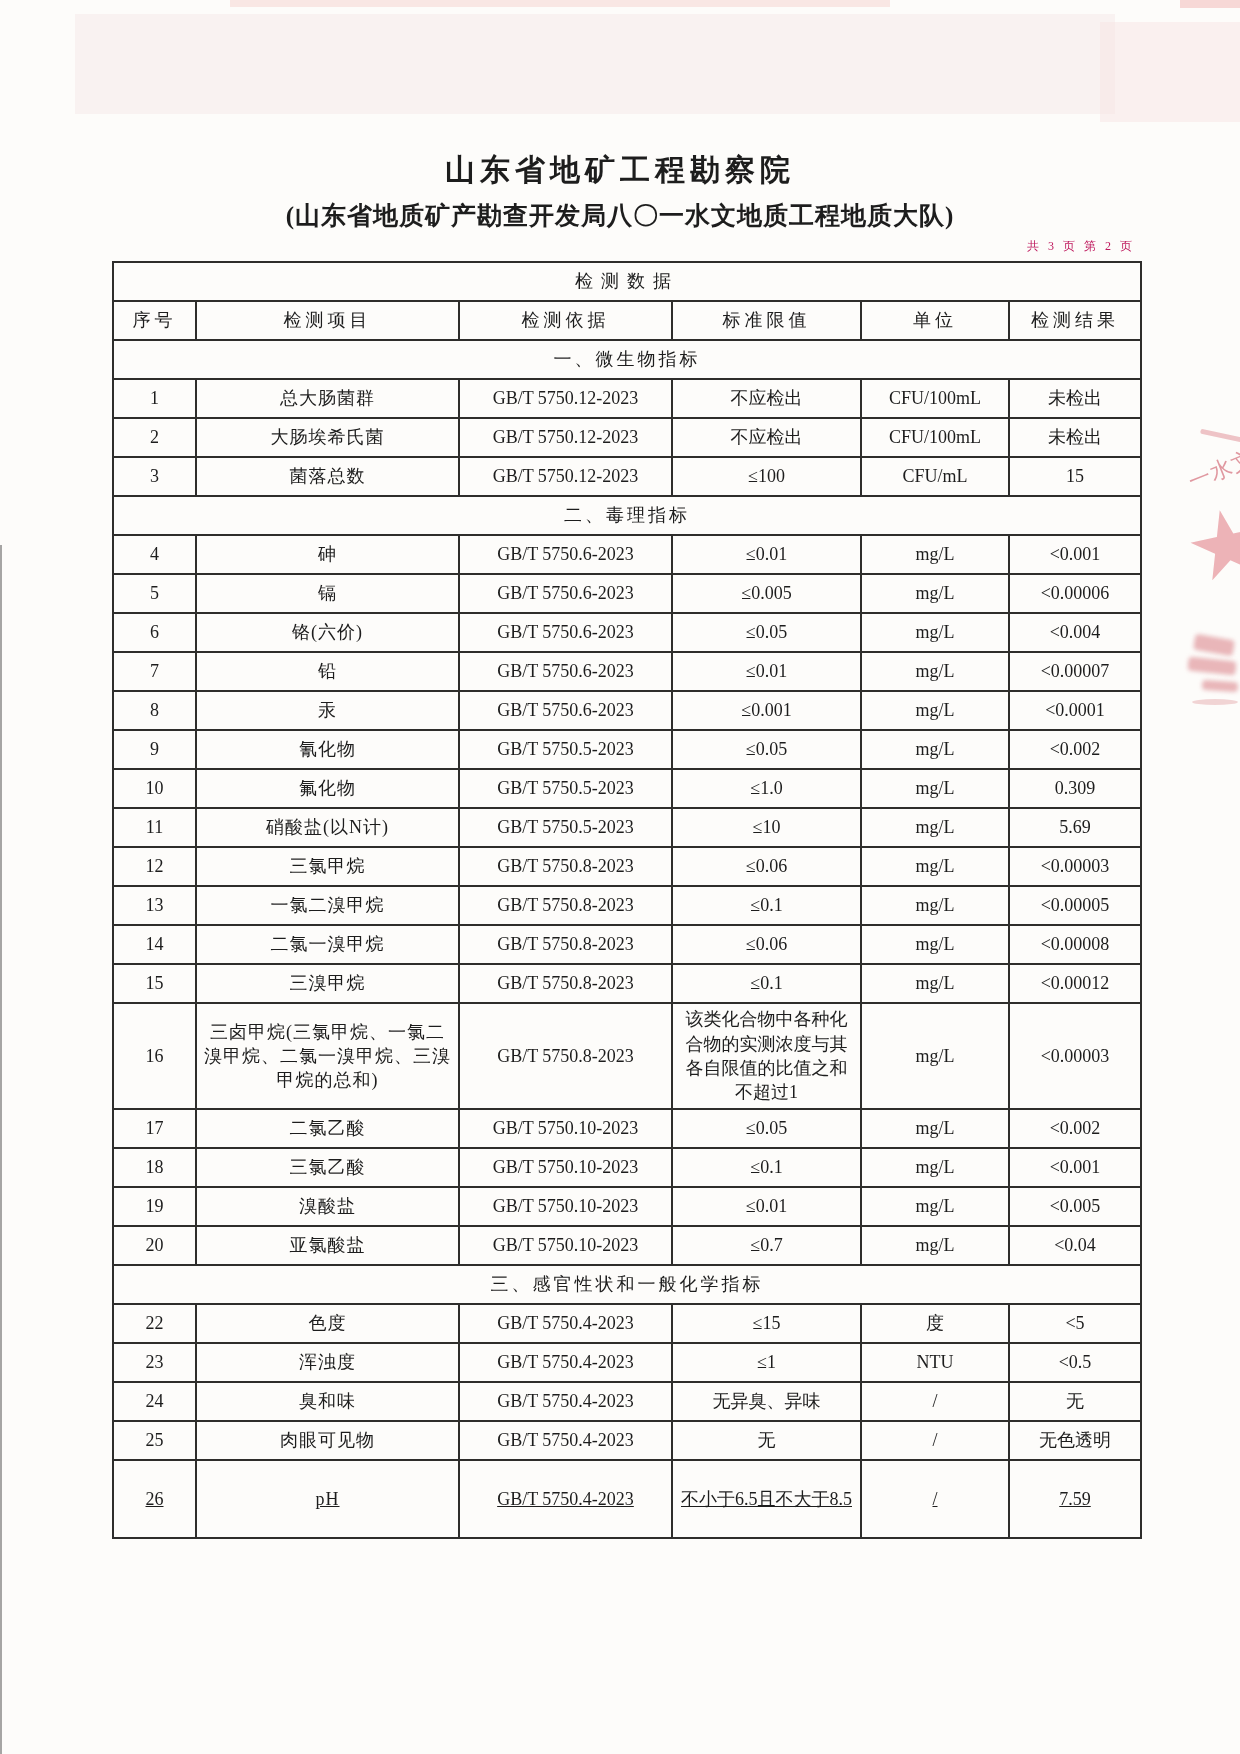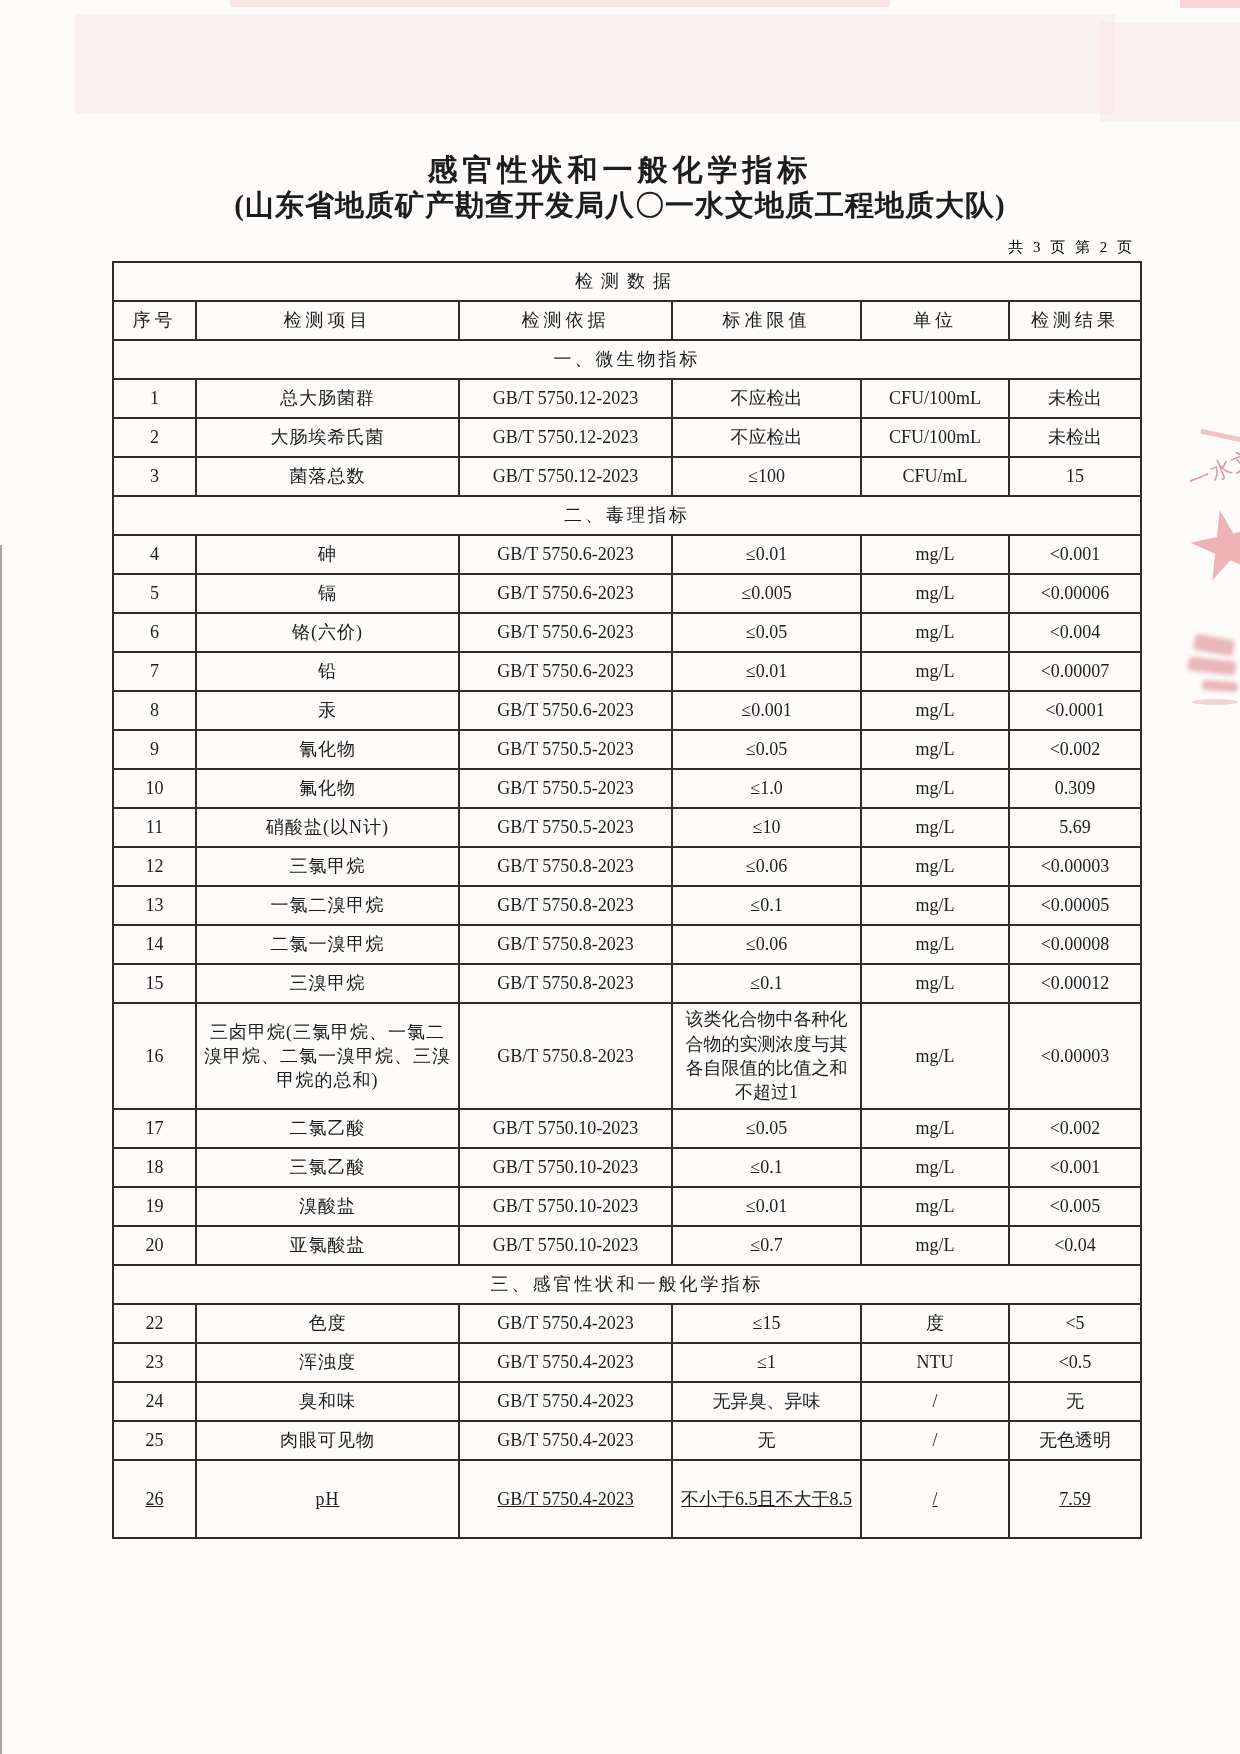--- a/index.html
+++ b/index.html
@@ -13,26 +13,26 @@
   .blush-2{position:absolute;left:1100px;top:22px;width:140px;height:100px;background:rgba(247,228,228,.5);}
   .top-streak-1{position:absolute;left:230px;top:0;width:660px;height:7px;background:rgba(236,160,150,.22);}
   .top-streak-2{position:absolute;left:1180px;top:0;width:60px;height:8px;background:rgba(236,140,140,.32);}
   .edge-line{position:absolute;left:0;top:545px;width:2px;height:1209px;background:rgba(60,60,60,.45);}
 
   .doc-title{
     position:absolute;top:150px;left:0;width:1240px;text-align:center;
     font-size:30px;font-weight:bold;letter-spacing:5px;
   }
   .doc-subtitle{
-    position:absolute;top:186px;left:0;width:1240px;text-align:center;
-    font-size:29px;font-weight:bold;letter-spacing:1px;
+    position:absolute;top:199px;left:0;width:1240px;text-align:center;
+    font-size:25px;font-weight:bold;letter-spacing:1px;
   }
   .page-info{
     position:absolute;top:238px;right:105px;
-    font-size:15px;letter-spacing:3px;color:#000000;
+    font-size:12px;letter-spacing:3px;color:#be185d;
   }
 
   table.report{
     position:absolute;left:112px;top:261px;width:1028px;
     border-collapse:collapse;table-layout:fixed;
   }
   table.report td,table.report th{
     border:2px solid #2e2d2b;
     text-align:center;vertical-align:middle;
     padding:2px 4px;font-size:18px;line-height:1.35;height:33px;
@@ -70,21 +70,21 @@
 </style>
 </head>
 <body>
 
 <div class="blush-1"></div>
 <div class="blush-2"></div>
 <div class="top-streak-1"></div>
 <div class="top-streak-2"></div>
 <div class="edge-line"></div>
 
-<div class="doc-title">感官性状和一般化学指标</div>
+<div class="doc-title">山东省地矿工程勘察院</div>
 <div class="doc-subtitle">(山东省地质矿产勘查开发局八〇一水文地质工程地质大队)</div>
 <div class="page-info">共 3 页 第 2 页</div>
 
 <table class="report">
   <colgroup>
     <col style="width:83px">
       <col style="width:263px">
       <col style="width:213px">
     <col style="width:189px">
       <col style="width:148px">

